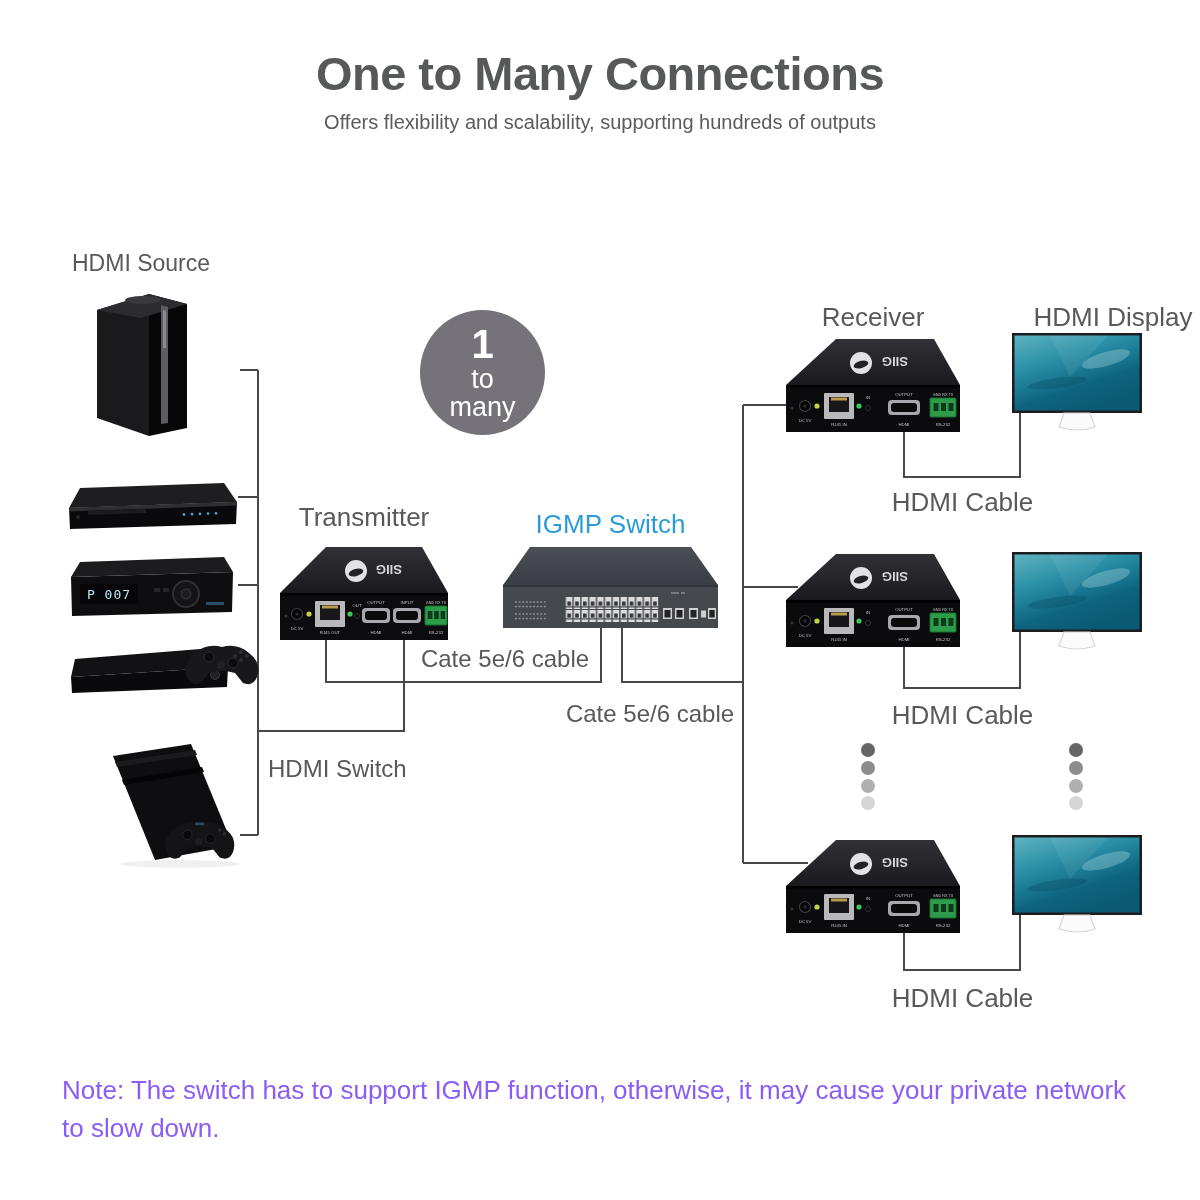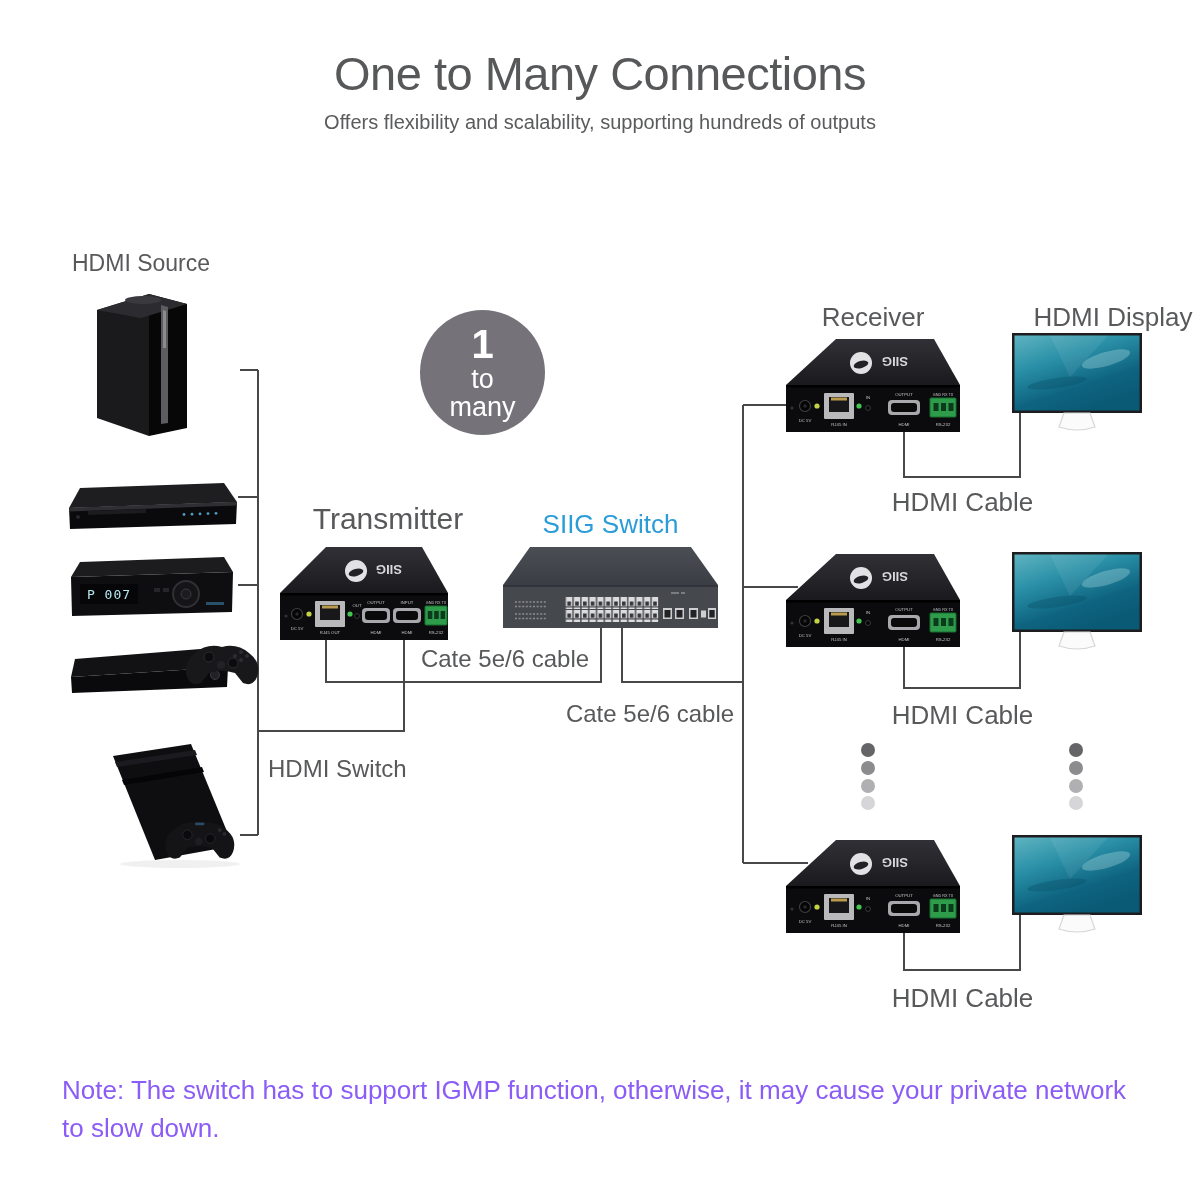--- a/index.html
+++ b/index.html
@@ -1,30 +1,30 @@
 <!DOCTYPE html>
 <html><head>
 <meta charset="utf-8">
 <style>
   html,body{margin:0;padding:0;background:#fff;}
   .canvas{position:relative;width:1200px;height:1200px;background:#ffffff;
           font-family:"Liberation Sans",sans-serif;color:#58595b;overflow:hidden;}
   .hdr{position:absolute;top:46px;left:0;width:100%;text-align:center;}
-  .hdr h1{margin:0;font-size:47px;font-weight:400;color:#57585a;letter-spacing:-0.5px;}
+  .hdr h1{margin:0;font-size:47px;font-weight:700;color:#57585a;letter-spacing:-0.5px;}
   .hdr p{margin:10px 0 0;font-size:20px;color:#5a5b5d;}
   .badge{position:absolute;left:420px;top:310px;width:125px;height:125px;border-radius:50%;
          background:#757379;color:#fff;text-align:center;display:flex;flex-direction:column;
          justify-content:center;line-height:1.04;}
   .badge .b1{font-size:40px;font-weight:700;}
   .badge .b2,.badge .b3{font-size:27px;}
   .lbl{position:absolute;white-space:nowrap;font-size:24px;color:#58595b;text-align:center;}
   .lbl.big{font-size:26px;}
   .center{}
   #lbl-hdmi-source{left:72px;top:250px;font-size:23px;}
-  #lbl-transmitter{left:258px;top:502px;width:212px;font-size:30px;margin-left:24px;}
+  #lbl-transmitter{left:258px;top:502px;width:212px;font-size:26px;}
   #lbl-igmp{left:503px;top:509px;width:215px;font-size:26px;color:#2b9cd8;}
   #lbl-receiver{left:784px;top:302px;width:178px;font-size:26px;}
   #lbl-hdmi-display{left:995px;top:302px;width:170px;font-size:26px;margin-left:33px;}
   #lbl-cate1{left:405px;top:645px;width:200px;}
   #lbl-cate2{left:555px;top:700px;width:190px;}
   #lbl-hdmi-input{left:268px;top:755px;}
   #lbl-hdmi-cable-1{left:880px;top:487px;width:165px;}
   #lbl-hdmi-cable-2{left:880px;top:700px;width:165px;}
   #lbl-hdmi-cable-3{left:880px;top:983px;width:165px;}
   .note{position:absolute;left:62px;top:1072px;width:1085px;font-size:26px;
@@ -313,21 +313,21 @@
   </div>
 
   <div class="badge">
     <div class="b1">1</div>
     <div class="b2">to</div>
     <div class="b3">many</div>
   </div>
 
   <div class="lbl" id="lbl-hdmi-source">HDMI Source</div>
   <div class="lbl center" id="lbl-transmitter">Transmitter</div>
-  <div class="lbl center" id="lbl-igmp">SIIG Switch</div>
+  <div class="lbl center" id="lbl-igmp">IGMP Switch</div>
   <div class="lbl center" id="lbl-receiver">Receiver</div>
   <div class="lbl center" id="lbl-hdmi-display">HDMI Display</div>
   <div class="lbl center" id="lbl-cate1">Cate 5e/6 cable</div>
   <div class="lbl center" id="lbl-cate2">Cate 5e/6 cable</div>
   <div class="lbl" id="lbl-hdmi-input">HDMI Switch</div>
   <div class="lbl big center" id="lbl-hdmi-cable-1">HDMI Cable</div>
   <div class="lbl big center" id="lbl-hdmi-cable-2">HDMI Cable</div>
   <div class="lbl big center" id="lbl-hdmi-cable-3">HDMI Cable</div>
 
   <div class="note">Note: The switch has to support IGMP function, otherwise, it may cause your private network to slow down.</div>

